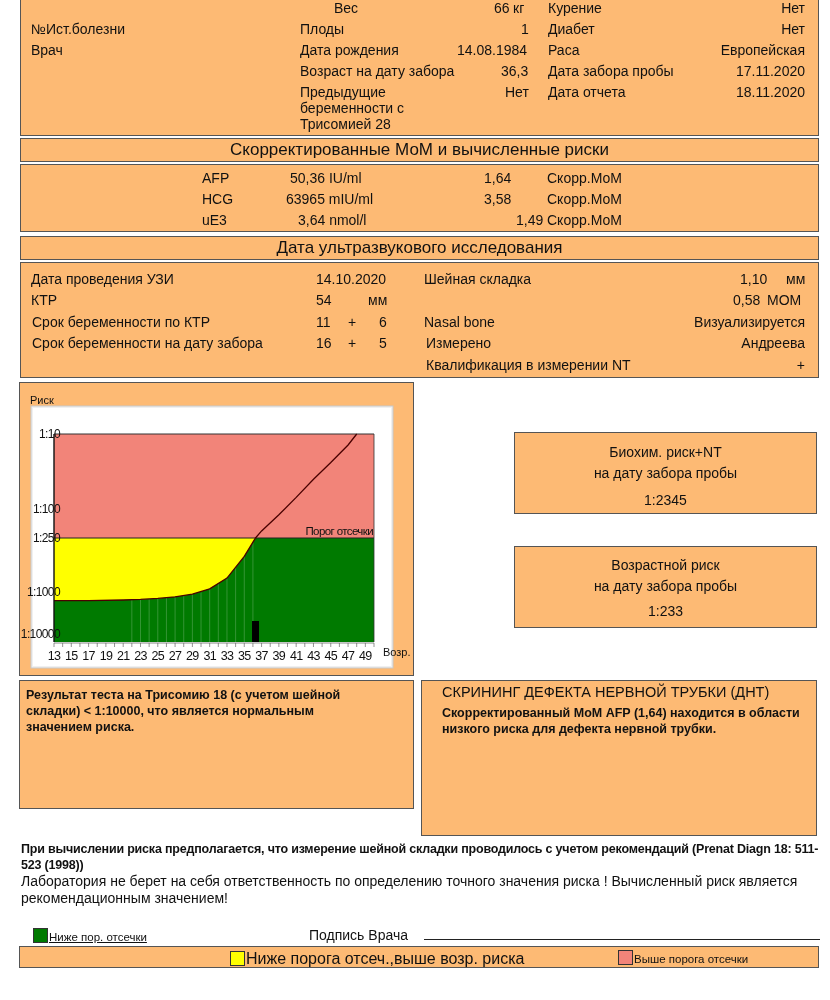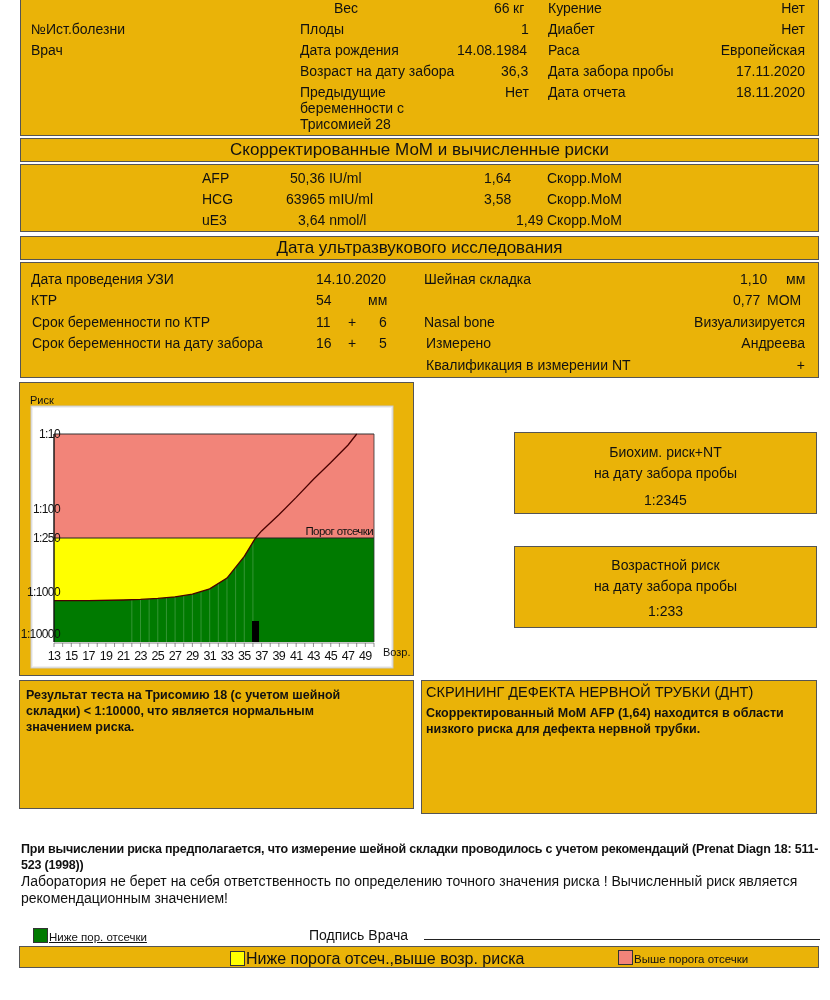--- a/index.html
+++ b/index.html
@@ -1,19 +1,19 @@
 <!DOCTYPE html>
 <html><head>
 <meta charset="utf-8">
 <style>
   html, body { margin: 0; padding: 0; background: #ffffff; }
   body { width: 830px; height: 1000px; position: relative; overflow: hidden;
          font-family: "Liberation Sans", sans-serif; color: #111; font-size: 14px; }
   .abs { position: absolute; }
-  .box { position: absolute; border: 1.5px solid #555; box-sizing: border-box; background: #eab308; }
+  .box { position: absolute; border: 1.5px solid #555; box-sizing: border-box; background: #fdba74; }
   .r { text-align: right; }
   .c { text-align: center; }
   .t { position: absolute; white-space: nowrap; line-height: 17px; }
   .hdr { font-size: 17px; }
   .bold { font-weight: bold; }
   .legend-sw { display: inline-block; width: 13px; height: 13px; border: 1px solid #333; vertical-align: -2px; margin-right: 1px; }
   svg text { font-family: "Liberation Sans", sans-serif; }
 </style>
 </head>
 <body>
@@ -91,21 +91,21 @@
 <span class="t" style="left:348px; top:314px;">+</span>
 <span class="t" style="left:379px; top:314px;">6</span>
 <span class="t" style="left:32px; top:335px;">Срок беременности на дату забора</span>
 <span class="t" style="left:316px; top:335px;">16</span>
 <span class="t" style="left:348px; top:335px;">+</span>
 <span class="t" style="left:379px; top:335px;">5</span>
 
 <span class="t" style="left:424px; top:271px;">Шейная складка</span>
 <span class="t" style="left:740px; top:271px;">1,10</span>
 <span class="t" style="left:786px; top:271px;">мм</span>
-<span class="t" style="left:733px; top:292px;">0,77</span>
+<span class="t" style="left:733px; top:292px;">0,58</span>
 <span class="t" style="left:767px; top:292px;">MOM</span>
 <span class="t" style="left:424px; top:314px;">Nasal bone</span>
 <span class="t r" style="right:25px; top:314px;">Визуализируется</span>
 <span class="t" style="left:426px; top:335px;">Измерено</span>
 <span class="t r" style="right:25px; top:335px;">Андреева</span>
 <span class="t" style="left:426px; top:357px;">Квалификация в измерении NT</span>
 <span class="t r" style="right:25px; top:357px;">+</span>
 
 <div class="box" style="left:19px; top:382px; width:395px; height:294px;"></div>
 <svg id="chart" width="395" height="294" viewBox="0 0 395 294" style="position:absolute; left:19px; top:382px;">
@@ -212,21 +212,21 @@
 </div>
 <div class="box c" style="left:514px; top:546px; width:303px; height:82px;">
   <div style="margin-top:8px; line-height:21px;">Возрастной риск</div>
   <div style="line-height:21px;">на дату забора пробы</div>
   <div style="margin-top:6px; line-height:17px;">1:233</div>
 </div>
 
 <div class="box" style="left:19px; top:680px; width:395px; height:129px; padding:2px 6px;">
   <div class="bold" style="font-size:12.5px; line-height:16px; margin-top:4px; white-space:normal; width:350px;">Результат теста на Трисомию 18 (с учетом шейной складки) &lt; 1:10000, что является нормальным значением риска.</div>
 </div>
-<div class="box" style="left:421px; top:680px; width:396px; height:134px; padding:2px 4px;">
+<div class="box" style="left:421px; top:680px; width:396px; height:156px; padding:2px 20px;">
   <div style="font-size:14.5px; line-height:18px;">СКРИНИНГ ДЕФЕКТА НЕРВНОЙ ТРУБКИ (ДНТ)</div>
   <div class="bold" style="font-size:12.5px; line-height:16px; margin-top:4px; white-space:normal; width:370px;">Скорректированный МоМ AFP (1,64) находится в области низкого риска для дефекта нервной трубки.</div>
 </div>
 
 <div class="abs bold" style="left:21px; top:841px; width:800px; font-size:12.5px; line-height:16px; letter-spacing:-0.2px;">При вычислении риска предполагается, что измерение шейной складки проводилось с учетом рекомендаций (Prenat Diagn 18: 511-523 (1998))</div>
 <div class="abs" style="left:21px; top:873px; width:780px; font-size:14px; line-height:17px;">Лаборатория не берет на себя ответственность по определению точного значения риска ! Вычисленный риск является рекомендационным значением!</div>
 
 <span class="t" style="left:309px; top:927px; font-size:14px;">Подпись Врача</span>
 <div class="abs" style="left:424px; top:939px; width:396px; height:0; border-top:1.5px solid #222;"></div>
 

